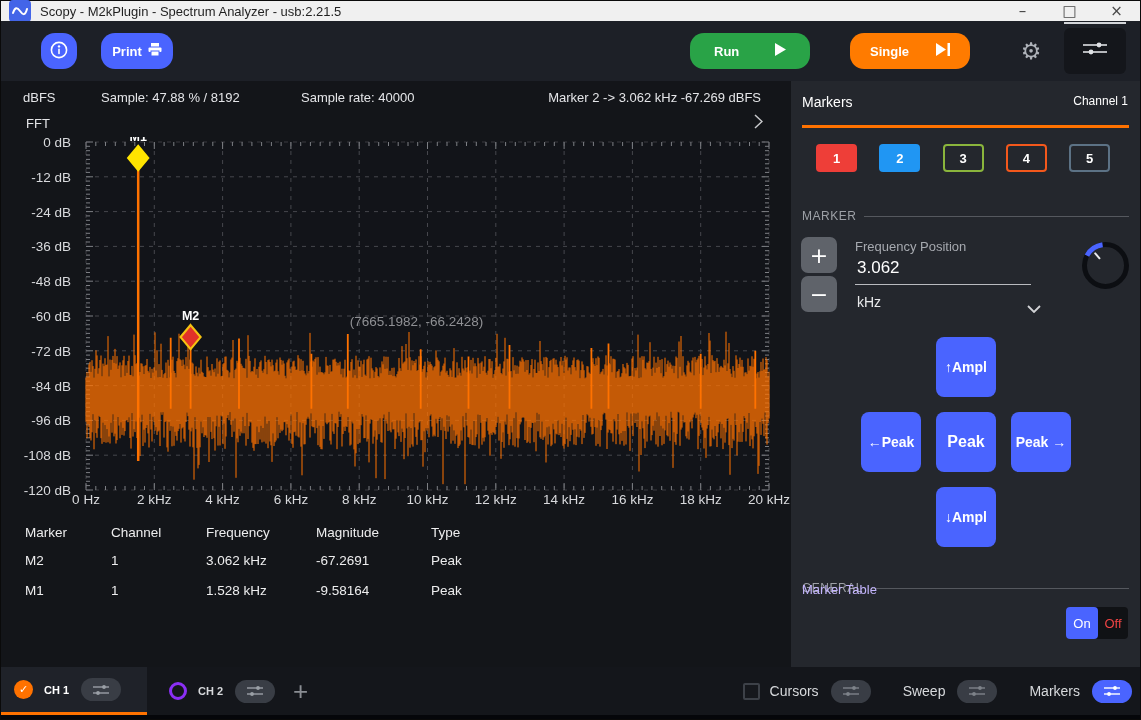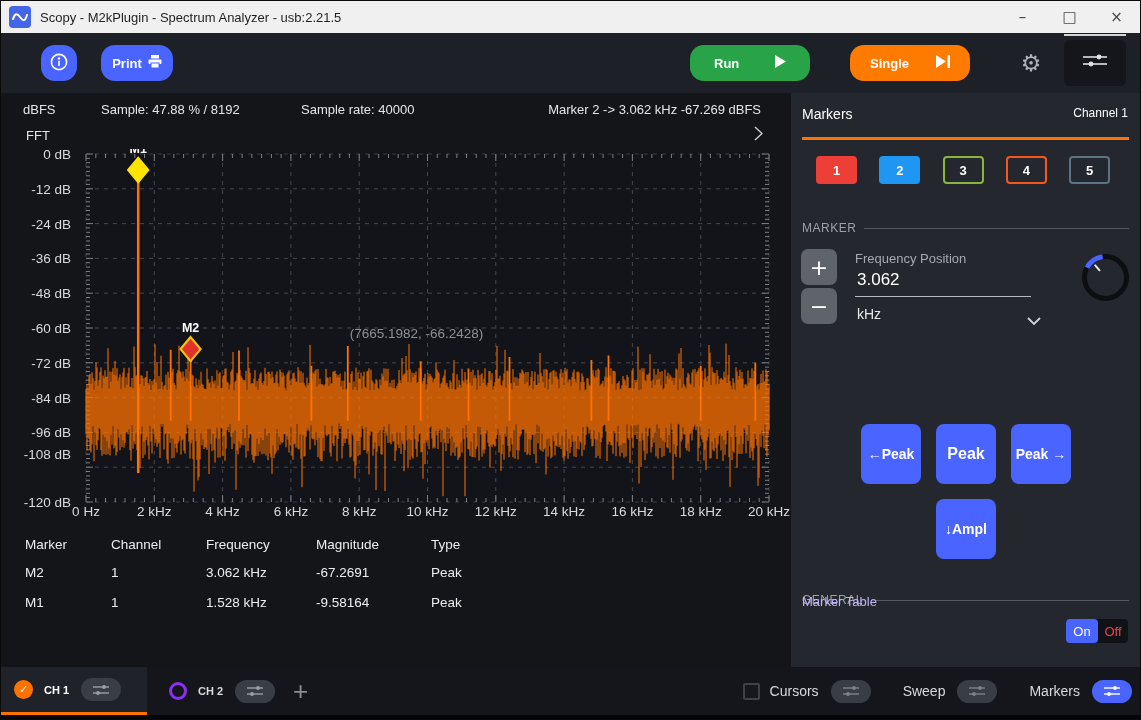--- a/index.html
+++ b/index.html
@@ -1,21 +1,21 @@
 <!DOCTYPE html>
 <html><head>
 <meta charset="utf-8">
 <style>
   *{box-sizing:border-box;margin:0;padding:0}
   html,body{width:1141px;height:720px;overflow:hidden;background:#0c0e11;
     font-family:"Liberation Sans","DejaVu Sans",sans-serif;}
   .window{width:1141px;height:720px;display:flex;flex-direction:column;border:1px solid #0a0a0a}
 
   
-  .titlebar{height:32px;background:#f0f0f0;display:flex;align-items:center;flex:0 0 auto}
+  .titlebar{height:20px;background:#f0f0f0;display:flex;align-items:center;flex:0 0 auto}
   .logo{width:22px;height:22px;border-radius:4px;background:#4365e8;margin:0 9px 0 8px;
     display:flex;align-items:center;justify-content:center}
   .title-text{font-size:13px;color:#1f1f1f}
   .win-controls{margin-left:auto;display:flex;height:100%}
   .win-btn{width:47px;height:100%;display:flex;align-items:center;justify-content:center;
     color:#4a4a4a;font-size:15px;font-family:"DejaVu Sans",sans-serif;cursor:pointer}
 
   
   .toolbar{height:60px;background:#1d2027;display:flex;align-items:center;flex:0 0 auto;position:relative}
   .btn{border:none;border-radius:14px;color:#fff;font-weight:bold;font-size:13px;cursor:pointer;
@@ -75,21 +75,21 @@
   .knob{position:absolute;left:288px;top:158px;cursor:pointer}
   .cross-btn{position:absolute;width:60px;height:60px;border-radius:8px;background:#4a64ff;border:none;
     color:#fff;font-weight:bold;font-size:14px;cursor:pointer;font-family:inherit}
   .b-up{left:145px;top:256px}
   .b-left{left:70px;top:331px}
   .b-center{left:145px;top:331px;font-size:16px}
   .b-right{left:220px;top:331px}
   .b-down{left:145px;top:406px}
   .mt-label{position:absolute;left:11px;top:501px;font-size:13px;color:#c4b5fd}
   .onoff{position:absolute;right:12px;top:526px;display:flex;background:#101215;border-radius:4px;cursor:pointer}
-  .onoff span{height:24px;display:flex;align-items:center;justify-content:center;font-size:13px}
+  .onoff span{height:32px;display:flex;align-items:center;justify-content:center;font-size:13px}
   .onoff .on{width:32px;background:#4a64ff;color:#fff;border-radius:4px}
   .onoff .off{width:30px;color:#ef4444}
 
   
   .bottombar{height:52px;background:#14161b;flex:0 0 auto;display:flex;align-items:stretch;
     border-bottom:4px solid #05060a;position:relative}
   .ch-tab{width:146px;background:#1f2229;border-bottom:3px solid #ff7200;display:flex;align-items:center;cursor:pointer}
   .check-circle{width:19px;height:19px;border-radius:50%;background:#ff7200;color:#fff;font-size:11px;
     display:flex;align-items:center;justify-content:center;margin-left:13px;font-weight:bold}
   .ch-label{margin-left:11px;font-weight:bold;font-size:11px;color:#fff}
@@ -191,21 +191,21 @@
       <div class="y-col" id="yLabels">
           <span style="top: -2px;">0 dB</span>
           <span style="top: 32.8px;">-12 dB</span>
           <span style="top: 67.6px;">-24 dB</span>
           <span style="top: 102.4px;">-36 dB</span>
           <span style="top: 137.2px;">-48 dB</span>
           <span style="top: 172px;">-60 dB</span>
           <span style="top: 206.8px;">-72 dB</span>
           <span style="top: 241.6px;">-84 dB</span>
           <span style="top: 276.4px;">-96 dB</span>
-          <span style="top: 298px;">-108 dB</span>
+          <span style="top: 311px;">-108 dB</span>
           <span style="top: 346px;">-120 dB</span>
         </div>
       <svg class="plot-svg" id="plotSvg" width="690" height="354" viewBox="0 -4 690 354">
           <rect x="1" y="1" width="683" height="348" fill="#121419"></rect>
      <path d="M1.0 1V349M1 1.0H684M684.0 1V349M1 349.0H684" stroke="#3a3b41" stroke-width="1" stroke-dasharray="4 5" fill="none"></path>
      <path d="M69.3 1V349M1 35.8H684M137.6 1V349M1 70.6H684M205.9 1V349M1 105.4H684M274.2 1V349M1 140.2H684M342.5 1V349M1 175.0H684M410.8 1V349M1 209.8H684M479.1 1V349M1 244.6H684M547.4 1V349M1 279.4H684M615.7 1V349M1 314.2H684" stroke="#46474d" stroke-width="1" stroke-dasharray="4 5" fill="none"></path>
      <path d="M1.0 1V8M1.0 349V342M10.8 1V5M10.8 349V345M20.5 1V5M20.5 349V345M30.3 1V5M30.3 349V345M40.0 1V5M40.0 349V345M49.8 1V5M49.8 349V345M59.5 1V5M59.5 349V345M69.3 1V8M69.3 349V342M79.1 1V5M79.1 349V345M88.8 1V5M88.8 349V345M98.6 1V5M98.6 349V345M108.3 1V5M108.3 349V345M118.1 1V5M118.1 349V345M127.8 1V5M127.8 349V345M137.6 1V8M137.6 349V342M147.4 1V5M147.4 349V345M157.1 1V5M157.1 349V345M166.9 1V5M166.9 349V345M176.6 1V5M176.6 349V345M186.4 1V5M186.4 349V345M196.1 1V5M196.1 349V345M205.9 1V8M205.9 349V342M215.7 1V5M215.7 349V345M225.4 1V5M225.4 349V345M235.2 1V5M235.2 349V345M244.9 1V5M244.9 349V345M254.7 1V5M254.7 349V345M264.4 1V5M264.4 349V345M274.2 1V8M274.2 349V342M284.0 1V5M284.0 349V345M293.7 1V5M293.7 349V345M303.5 1V5M303.5 349V345M313.2 1V5M313.2 349V345M323.0 1V5M323.0 349V345M332.7 1V5M332.7 349V345M342.5 1V8M342.5 349V342M352.3 1V5M352.3 349V345M362.0 1V5M362.0 349V345M371.8 1V5M371.8 349V345M381.5 1V5M381.5 349V345M391.3 1V5M391.3 349V345M401.0 1V5M401.0 349V345M410.8 1V8M410.8 349V342M420.6 1V5M420.6 349V345M430.3 1V5M430.3 349V345M440.1 1V5M440.1 349V345M449.8 1V5M449.8 349V345M459.6 1V5M459.6 349V345M469.3 1V5M469.3 349V345M479.1 1V8M479.1 349V342M488.8 1V5M488.8 349V345M498.6 1V5M498.6 349V345M508.4 1V5M508.4 349V345M518.1 1V5M518.1 349V345M527.9 1V5M527.9 349V345M537.6 1V5M537.6 349V345M547.4 1V8M547.4 349V342M557.1 1V5M557.1 349V345M566.9 1V5M566.9 349V345M576.7 1V5M576.7 349V345M586.4 1V5M586.4 349V345M596.2 1V5M596.2 349V345M605.9 1V5M605.9 349V345M615.7 1V8M615.7 349V342M625.4 1V5M625.4 349V345M635.2 1V5M635.2 349V345M645.0 1V5M645.0 349V345M654.7 1V5M654.7 349V345M664.5 1V5M664.5 349V345M674.2 1V5M674.2 349V345M684.0 1V8M684.0 349V342M1 1.0H8M684 1.0H677M1 5.3H5M684 5.3H680M1 9.7H5M684 9.7H680M1 14.0H5M684 14.0H680M1 18.4H5M684 18.4H680M1 22.8H5M684 22.8H680M1 27.1H5M684 27.1H680M1 31.4H5M684 31.4H680M1 35.8H8M684 35.8H677M1 40.1H5M684 40.1H680M1 44.5H5M684 44.5H680M1 48.8H5M684 48.8H680M1 53.2H5M684 53.2H680M1 57.5H5M684 57.5H680M1 61.9H5M684 61.9H680M1 66.3H5M684 66.3H680M1 70.6H8M684 70.6H677M1 74.9H5M684 74.9H680M1 79.3H5M684 79.3H680M1 83.6H5M684 83.6H680M1 88.0H5M684 88.0H680M1 92.3H5M684 92.3H680M1 96.7H5M684 96.7H680M1 101.0H5M684 101.0H680M1 105.4H8M684 105.4H677M1 109.7H5M684 109.7H680M1 114.1H5M684 114.1H680M1 118.4H5M684 118.4H680M1 122.8H5M684 122.8H680M1 127.1H5M684 127.1H680M1 131.5H5M684 131.5H680M1 135.8H5M684 135.8H680M1 140.2H8M684 140.2H677M1 144.5H5M684 144.5H680M1 148.9H5M684 148.9H680M1 153.3H5M684 153.3H680M1 157.6H5M684 157.6H680M1 161.9H5M684 161.9H680M1 166.3H5M684 166.3H680M1 170.6H5M684 170.6H680M1 175.0H8M684 175.0H677M1 179.3H5M684 179.3H680M1 183.7H5M684 183.7H680M1 188.0H5M684 188.0H680M1 192.4H5M684 192.4H680M1 196.7H5M684 196.7H680M1 201.1H5M684 201.1H680M1 205.4H5M684 205.4H680M1 209.8H8M684 209.8H677M1 214.1H5M684 214.1H680M1 218.5H5M684 218.5H680M1 222.8H5M684 222.8H680M1 227.2H5M684 227.2H680M1 231.5H5M684 231.5H680M1 235.9H5M684 235.9H680M1 240.2H5M684 240.2H680M1 244.6H8M684 244.6H677M1 248.9H5M684 248.9H680M1 253.3H5M684 253.3H680M1 257.6H5M684 257.6H680M1 262.0H5M684 262.0H680M1 266.3H5M684 266.3H680M1 270.7H5M684 270.7H680M1 275.0H5M684 275.0H680M1 279.4H8M684 279.4H677M1 283.8H5M684 283.8H680M1 288.1H5M684 288.1H680M1 292.4H5M684 292.4H680M1 296.8H5M684 296.8H680M1 301.1H5M684 301.1H680M1 305.5H5M684 305.5H680M1 309.8H5M684 309.8H680M1 314.2H8M684 314.2H677M1 318.5H5M684 318.5H680M1 322.9H5M684 322.9H680M1 327.3H5M684 327.3H680M1 331.6H5M684 331.6H680M1 335.9H5M684 335.9H680M1 340.3H5M684 340.3H680M1 344.6H5M684 344.6H680M1 349.0H8M684 349.0H677" stroke="#7d7f84" stroke-width="1" fill="none"></path>
      <path d="M1 236.5V280.6M2 231.2V297.3M3 235.9V283.0M4 223.3V286.0M5 220.8V297.2M6 230.9V299.5M7 219.2V291.3M8 225.1V273.2M9 236.6V308.3M10 227.8V279.3M11 209.3V292.1M12 214.4V296.8M13 232.7V287.3M14 227.2V274.9M15 219.0V276.0M16 214.5V297.2M17 235.2V302.8M18 222.6V281.7M19 225.1V301.1M20 217.2V284.1M21 224.0V301.7M22 223.5V288.1M23 195.1V301.3M24 235.4V295.5M25 218.6V302.5M26 228.8V281.8M27 218.9V291.7M28 214.9V273.3M29 221.9V295.4M30 207.9V292.7M31 222.6V302.5M32 215.1V299.1M33 227.9V276.0M34 224.5V284.6M35 221.4V297.3M36 236.3V281.3M37 224.3V293.9M38 219.3V286.9M39 214.8V294.6M40 234.9V290.1M41 224.3V279.6M42 231.9V279.0M43 220.0V281.2M44 214.6V276.3M45 233.9V297.0M46 234.1V307.6M47 224.9V272.1M48 235.3V295.6M49 193.6V288.2M50 214.2V291.1M51 223.1V280.5M52 222.0V297.0M53 219.4V302.6M54 234.5V276.7M55 231.0V315.0M56 222.3V281.2M57 222.7V273.7M58 225.3V305.0M59 233.0V288.7M60 224.8V301.6M61 224.1V287.0M62 218.0V284.0M63 229.9V292.4M64 231.5V306.5M65 225.9V272.9M66 237.0V288.5M67 227.8V300.5M68 231.6V275.8M69 226.5V280.8M70 191.3V289.7M71 229.5V286.1M72 209.2V293.9M73 236.3V290.5M74 223.1V289.5M75 236.0V305.0M76 202.7V271.3M77 228.9V273.8M78 236.7V271.2M79 233.2V296.6M80 231.9V281.0M81 221.5V280.2M82 237.1V306.4M83 218.8V310.7M84 224.7V281.1M85 236.4V289.8M86 231.7V285.1M87 218.7V305.3M88 215.7V285.6M89 229.9V304.8M90 232.0V290.8M91 236.4V294.9M92 220.1V299.6M93 217.2V290.1M94 192.7V287.8M95 218.3V283.0M96 219.2V301.6M97 225.0V287.4M98 218.6V286.3M99 223.6V297.7M100 228.2V300.5M101 216.1V281.0M102 225.2V271.6M103 196.2V275.2M104 227.9V288.7M105 218.6V305.6M106 232.8V290.4M107 221.5V286.7M108 222.6V306.3M109 233.2V338.7M110 234.7V276.2M111 225.4V288.2M112 231.7V306.9M113 235.3V327.4M114 226.6V323.9M115 232.6V306.3M116 218.7V280.6M117 230.8V292.3M118 231.9V286.3M119 235.4V296.0M120 236.0V294.0M121 236.1V294.6M122 215.5V296.8M123 226.1V276.0M124 230.3V321.0M125 229.3V276.1M126 234.7V290.9M127 223.0V298.1M128 228.6V280.7M129 231.1V297.2M130 227.5V309.6M131 235.5V285.3M132 217.3V274.7M133 232.7V304.6M134 220.7V285.8M135 219.4V304.5M136 235.3V274.6M137 234.9V275.5M138 223.2V303.1M139 222.1V282.6M140 215.7V307.8M141 215.5V295.5M142 228.8V277.0M143 229.7V274.1M144 236.4V279.2M145 231.4V271.1M146 218.5V283.8M147 216.6V296.0M148 199.0V279.1M149 237.2V290.7M150 228.9V277.5M151 227.6V336.8M152 219.8V297.4M153 221.8V301.3M154 220.5V287.9M155 216.8V294.8M156 222.8V290.6M157 224.7V292.3M158 226.8V275.9M159 227.1V292.3M160 227.6V285.0M161 217.8V304.7M162 236.8V271.9M163 194.2V298.0M164 214.9V285.2M165 219.9V280.7M166 231.2V281.5M167 230.0V301.7M168 230.7V306.9M169 225.7V309.8M170 217.3V303.1M171 233.6V303.1M172 228.0V285.6M173 236.9V303.0M174 225.7V291.2M175 221.1V298.5M176 219.4V284.8M177 229.7V301.4M178 231.8V287.0M179 228.2V300.7M180 214.8V275.6M181 221.0V302.6M182 233.2V282.7M183 219.1V307.2M184 218.5V279.6M185 221.0V300.5M186 225.4V304.3M187 218.6V320.9M188 224.2V292.4M189 230.4V305.0M190 229.7V301.2M191 221.6V299.5M192 218.5V276.2M193 230.2V297.3M194 233.7V283.8M195 216.5V291.9M196 218.9V288.6M197 223.7V290.2M198 219.6V288.8M199 222.5V281.1M200 234.8V281.2M201 237.3V294.3M202 221.4V283.2M203 219.3V286.7M204 217.6V299.6M205 227.7V291.9M206 231.9V273.4M207 225.5V302.9M208 220.5V306.8M209 219.7V291.2M210 225.5V290.6M211 229.0V294.7M212 228.5V271.1M213 214.2V295.6M214 217.3V296.5M215 229.9V281.4M216 218.2V305.7M217 229.4V334.3M218 219.8V282.2M219 229.9V303.4M220 232.5V303.2M221 234.3V283.8M222 224.5V277.7M223 232.3V275.8M224 230.0V277.7M225 191.9V296.6M226 220.5V272.4M227 225.7V285.3M228 219.6V286.2M229 220.8V286.2M230 217.9V292.3M231 216.3V279.2M232 233.7V287.1M233 216.1V304.2M234 231.3V284.7M235 225.6V305.9M236 231.2V308.1M237 231.2V308.3M238 231.8V285.0M239 233.3V297.9M240 231.3V272.3M241 215.9V281.6M242 224.4V283.2M243 224.8V281.8M244 232.9V281.0M245 223.9V299.6M246 230.7V303.5M247 230.3V272.9M248 218.6V290.5M249 218.6V292.9M250 217.7V282.0M251 220.8V282.5M252 224.6V308.2M253 221.8V286.0M254 224.3V270.7M255 220.7V275.9M256 233.3V273.2M257 227.7V305.5M258 236.4V293.0M259 227.7V285.8M260 218.7V290.0M261 236.6V285.3M262 235.5V285.9M263 229.4V276.1M264 229.5V291.6M265 229.8V304.6M266 221.0V303.6M267 218.2V280.6M268 236.6V282.5M269 228.5V308.4M270 234.2V325.5M271 214.7V312.3M272 237.2V288.0M273 219.3V303.1M274 225.5V288.2M275 225.9V301.7M276 219.7V284.2M277 235.9V273.1M278 223.2V275.7M279 218.7V297.2M280 233.6V297.0M281 234.9V274.4M282 218.5V300.6M283 217.7V297.9M284 215.2V321.4M285 237.3V282.6M286 216.7V278.1M287 227.3V279.0M288 229.3V302.7M289 236.9V295.7M290 230.8V289.4M291 226.1V337.2M292 227.4V298.7M293 235.0V279.7M294 236.3V293.2M295 226.4V277.3M296 232.2V301.1M297 220.4V301.7M298 223.3V277.3M299 215.4V273.5M300 227.9V338.1M301 215.7V278.7M302 227.5V282.6M303 215.8V290.0M304 234.0V270.9M305 229.8V289.5M306 233.8V291.3M307 226.9V281.3M308 235.1V288.4M309 226.6V288.2M310 235.1V308.0M311 236.4V297.7M312 233.1V279.5M313 230.4V291.4M314 217.0V295.1M315 227.2V279.7M316 230.0V300.9M317 205.1V287.6M318 222.6V291.1M319 221.3V318.2M320 220.4V297.0M321 203.0V272.4M322 217.2V287.4M323 228.9V315.2M324 191.0V285.8M325 216.2V306.7M326 229.4V287.1M327 219.4V303.4M328 224.2V305.6M329 220.0V272.1M330 222.0V286.3M331 218.4V295.9M332 230.0V303.8M333 229.0V288.7M334 215.2V281.5M335 223.6V280.2M336 215.2V299.2M337 230.8V299.1M338 228.1V325.7M339 224.8V290.3M340 220.7V311.2M341 236.5V287.2M342 231.2V289.6M343 220.3V287.2M344 223.8V296.3M345 220.8V274.7M346 223.0V273.3M347 224.6V285.6M348 229.4V295.5M349 226.3V293.7M350 225.2V295.3M351 209.4V277.8M352 216.5V282.4M353 218.8V296.0M354 220.3V277.9M355 234.7V276.0M356 230.7V289.2M357 229.4V277.3M358 224.7V343.2M359 222.5V285.8M360 216.6V289.9M361 231.6V298.0M362 229.8V274.3M363 233.9V290.6M364 235.8V275.4M365 227.3V285.7M366 229.3V302.7M367 235.9V283.5M368 220.2V299.7M369 207.1V289.4M370 236.6V302.8M371 236.5V294.8M372 221.3V293.5M373 234.4V307.1M374 227.2V305.0M375 231.7V303.5M376 234.7V289.5M377 215.8V299.6M378 227.5V275.2M379 229.5V286.3M380 219.1V343.2M381 226.7V271.9M382 231.2V284.6M383 226.1V296.0M384 232.4V296.6M385 229.6V303.1M386 218.9V288.6M387 232.5V303.8M388 216.8V304.1M389 225.3V279.9M390 222.3V304.3M391 225.2V296.1M392 236.8V293.3M393 216.9V273.6M394 222.4V307.6M395 232.9V274.0M396 221.7V281.8M397 220.4V303.7M398 230.0V296.8M399 225.7V300.5M400 215.2V296.3M401 231.7V280.6M402 233.8V277.0M403 229.7V289.7M404 218.0V293.5M405 218.1V314.7M406 227.2V292.2M407 220.2V293.9M408 236.8V291.0M409 233.1V291.9M410 229.2V293.5M411 216.8V286.0M412 192.8V281.8M413 225.6V275.8M414 225.5V299.6M415 222.8V282.2M416 232.0V317.8M417 233.3V301.0M418 227.5V291.4M419 220.4V306.8M420 196.8V280.6M421 234.6V283.6M422 217.7V273.5M423 218.1V292.9M424 230.7V304.2M425 230.5V298.3M426 230.1V284.9M427 236.4V291.5M428 216.1V304.3M429 229.3V277.1M430 224.2V305.7M431 232.9V271.3M432 224.6V297.2M433 232.7V306.4M434 225.6V297.5M435 219.7V283.4M436 220.9V281.3M437 216.4V276.8M438 218.3V276.2M439 220.5V276.7M440 230.8V299.0M441 219.1V280.2M442 229.0V301.9M443 219.0V300.7M444 233.6V286.0M445 232.1V302.2M446 224.0V286.8M447 218.1V281.7M448 236.4V282.0M449 228.0V301.2M450 218.7V281.4M451 231.9V310.3M452 232.0V271.8M453 221.4V290.3M454 230.0V273.3M455 200.0V296.3M456 220.1V297.8M457 223.1V280.6M458 229.2V298.9M459 216.3V296.3M460 234.8V294.8M461 215.9V321.5M462 216.9V286.3M463 236.6V303.5M464 226.1V285.5M465 220.0V293.3M466 218.8V305.2M467 231.4V303.7M468 217.7V282.7M469 217.2V288.4M470 223.6V302.4M471 218.7V292.6M472 223.6V293.4M473 226.1V279.5M474 235.2V294.1M475 220.3V292.2M476 216.0V296.0M477 224.4V282.8M478 219.8V304.8M479 231.9V307.5M480 214.8V303.1M481 218.6V276.6M482 216.3V297.9M483 229.5V305.8M484 226.5V286.2M485 226.5V300.2M486 233.3V293.9M487 224.0V282.2M488 219.4V288.8M489 216.5V303.5M490 226.1V288.3M491 229.5V304.1M492 219.1V295.8M493 218.4V283.0M494 219.6V296.4M495 237.2V288.1M496 229.1V289.7M497 220.4V303.1M498 223.5V274.0M499 229.2V296.9M500 237.3V291.9M501 236.4V281.8M502 225.1V273.1M503 225.5V274.4M504 231.5V280.6M505 232.8V276.7M506 232.9V285.8M507 221.1V293.5M508 217.2V292.9M509 223.2V277.3M510 225.0V286.1M511 217.2V304.8M512 224.1V286.6M513 215.5V302.9M514 216.8V279.1M515 233.1V305.6M516 231.3V289.1M517 230.4V284.7M518 227.9V273.4M519 233.5V271.7M520 223.4V272.3M521 214.3V278.6M522 224.4V308.0M523 234.5V291.6M524 222.1V288.3M525 223.3V289.1M526 215.2V292.2M527 231.2V292.4M528 217.7V300.7M529 217.9V278.1M530 218.5V280.3M531 236.8V303.2M532 230.7V288.6M533 230.0V273.0M534 228.1V293.3M535 236.4V303.4M536 235.6V292.0M537 232.2V299.9M538 223.0V290.1M539 226.2V304.7M540 227.4V290.0M541 232.5V303.5M542 221.9V271.4M543 223.9V285.0M544 235.3V286.7M545 235.1V309.9M546 234.8V272.6M547 217.7V284.9M548 215.2V295.1M549 235.6V272.3M550 227.0V282.0M551 229.4V272.6M552 226.6V286.0M553 193.6V271.7M554 237.1V330.5M555 216.6V288.1M556 236.4V314.0M557 215.2V280.3M558 218.8V287.3M559 215.3V297.7M560 227.2V307.1M561 228.4V274.7M562 221.5V300.6M563 222.0V283.2M564 220.2V275.6M565 201.2V274.6M566 227.9V299.5M567 234.9V294.1M568 226.6V284.8M569 215.7V289.7M570 231.7V278.9M571 221.6V303.4M572 226.9V271.4M573 215.8V305.7M574 225.9V275.3M575 218.9V295.0M576 232.2V284.8M577 218.1V304.3M578 236.6V287.5M579 235.1V302.9M580 216.7V289.4M581 230.9V274.8M582 223.1V294.3M583 219.6V295.4M584 225.7V282.1M585 221.5V299.8M586 223.6V270.8M587 227.7V276.8M588 224.7V326.9M589 232.1V291.3M590 224.9V301.1M591 215.5V303.8M592 216.8V292.9M593 237.3V270.8M594 200.5V271.5M595 225.8V304.8M596 195.0V288.6M597 234.6V286.6M598 215.2V274.3M599 231.3V281.5M600 233.5V281.1M601 235.5V295.3M602 224.4V297.5M603 219.8V290.5M604 221.6V298.6M605 230.6V281.3M606 231.7V278.7M607 219.5V287.4M608 216.5V276.5M609 234.3V273.6M610 215.9V271.6M611 221.3V277.2M612 218.8V273.8M613 217.4V308.2M614 214.9V294.9M615 232.7V273.4M616 226.2V281.9M617 218.0V286.5M618 234.1V289.3M619 226.5V307.5M620 215.3V296.9M621 224.4V316.9M622 228.4V287.6M623 223.0V284.1M624 192.0V275.9M625 199.6V305.5M626 232.0V305.2M627 214.2V288.6M628 219.1V296.7M629 220.4V298.3M630 219.9V285.0M631 231.2V295.0M632 217.1V306.0M633 222.8V291.4M634 230.9V282.9M635 226.4V280.8M636 224.9V297.4M637 226.2V283.0M638 227.0V308.1M639 218.7V286.8M640 224.4V301.7M641 190.7V291.4M642 230.0V277.9M643 222.3V277.3M644 202.0V304.1M645 228.0V333.8M646 232.6V283.9M647 236.1V307.1M648 225.1V297.9M649 229.8V299.6M650 236.7V272.4M651 214.3V284.0M652 218.5V314.4M653 227.0V300.7M654 223.0V291.2M655 216.6V300.9M656 225.7V282.8M657 218.9V300.9M658 225.8V290.9M659 235.3V275.1M660 231.5V277.2M661 231.3V300.4M662 233.1V281.7M663 217.4V287.9M664 229.6V272.0M665 224.8V305.0M666 225.4V294.5M667 215.3V298.4M668 225.7V307.4M669 217.8V295.3M670 218.3V280.8M671 237.3V286.0M672 232.5V292.6M673 231.0V332.9M674 236.5V324.9M675 230.3V281.0M676 220.9V293.9M677 229.9V277.6M678 217.5V282.8M679 228.7V295.1M680 228.2V271.5M681 216.1V297.5M682 219.0V303.6M683 235.6V282.2M684 230.6V277.5" stroke="#ff7200" stroke-width="1" fill="none"></path>
      <path d="M85.7 196.8V267.8M105.6 196.1V267.8M154.0 197.6V267.8M226.4 212.7V267.8M262.8 193.1V267.8M335.7 208.3V267.8M383.5 215.6V267.8M424.5 204.0V267.8M506.4 206.9V267.8M523.5 202.6V267.8M615.7 212.7V267.8M670.3 209.8V267.8" stroke="#ff7200" stroke-width="1.8" fill="none"></path>
      <path d="M53.2 16.9V320.0" stroke="#ff7200" stroke-width="2.5" fill="none"></path>
@@ -281,20 +281,21 @@
           </svg>
       </span>
       <span class="knob">
         <svg width="53" height="53" viewBox="0 0 53 53">
           <circle cx="26.5" cy="26.5" r="21" fill="none" stroke="#0c0e12" stroke-width="5"></circle>
           <path d="M7.96 16.65 A21 21 0 0 1 23.58 5.71" fill="none" stroke="#4a64ff" stroke-width="5"></path>
           <line x1="20.5" y1="19.3" x2="16.2" y2="14.4" stroke="#e9eaec" stroke-width="2" stroke-linecap="round"></line>
         </svg>
       </span>
 
+      <button class="cross-btn b-up">↑Ampl</button>
       <button class="cross-btn b-left">←Peak</button>
       <button class="cross-btn b-center">Peak</button>
       <button class="cross-btn b-right">Peak →</button>
       <button class="cross-btn b-down">↓Ampl</button>
 
       <div class="rp-section sec-general">
         <span class="sec-label">GENERAL</span>
         <span class="sec-rule"></span>
       </div>
       <span class="mt-label">Marker Table</span>

